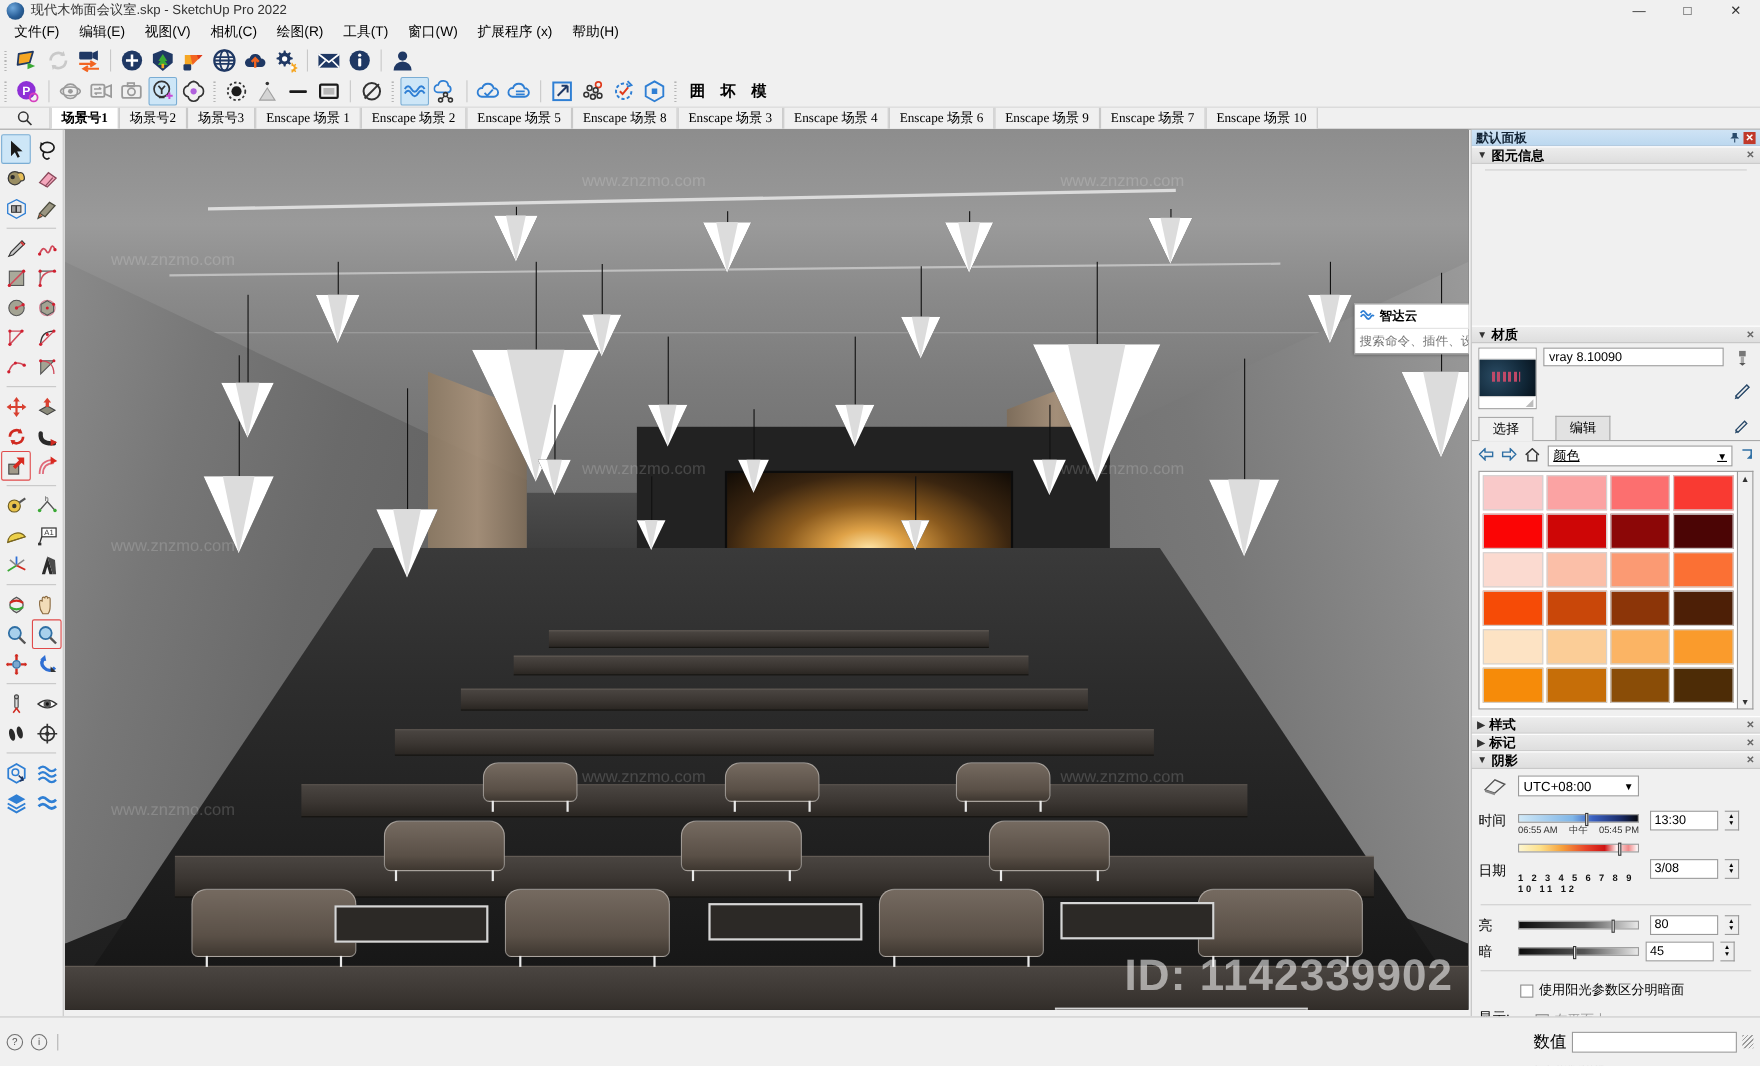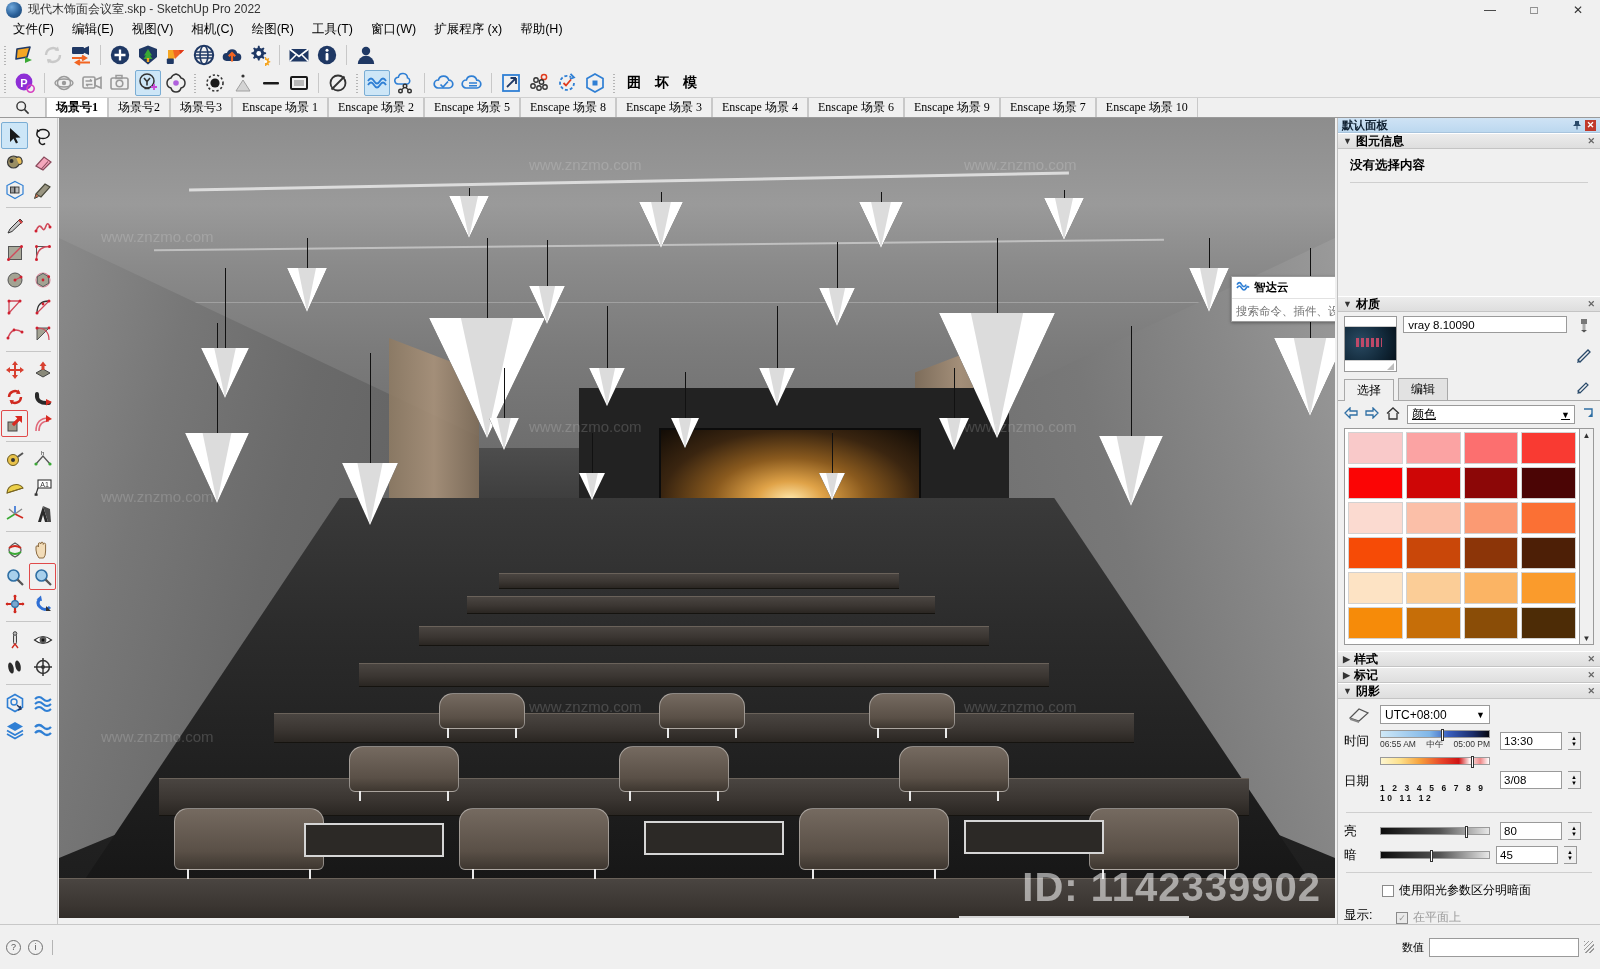--- a/index.html
+++ b/index.html
@@ -244,21 +244,21 @@
      background:repeating-linear-gradient(90deg,#d04a6a 0 3px,transparent 3px 5px);opacity:.9;}
   .mat-thumb .bot { height:11px; background:#fff; border-top:1px solid #ccc; position:relative;}
   .mat-thumb .bot::after{content:'';position:absolute;right:2px;bottom:1px;width:0;height:0;
      border-left:7px solid transparent;border-bottom:7px solid #bdbdbd;}
   .mat-name {
     flex:1; height:17px; border:1px solid #9a9a9a; background:#fff;
     font-size:11.5px; padding:1px 4px; outline:none;
     font-family:"Liberation Sans", sans-serif;
   }
   .mat-side { width:22px; display:flex; flex-direction:column; gap:12px; align-items:center; padding-top:1px;}
-  .mat-tabs { display:flex; align-items:flex-end; gap:4px; padding:4px 6px 0 6px;
+  .mat-tabs { display:flex; align-items:flex-end; gap:20px; padding:4px 6px 0 6px;
      border-bottom:1px solid #a9a9a9; }
   .mat-tab { padding:2px 12px; font-size:12px; border:1px solid #a9a9a9; border-bottom:none;
      background:#e2e2e2; }
   .mat-tab.active { background:#f0f0f0; position:relative; top:1px; }
   .mat-tab-icon { margin-left:auto; padding:0 4px 2px 0; }
   .mat-nav { display:flex; align-items:center; gap:7px; padding:4px 6px; }
   .mat-select {
     flex:1; height:19px; border:1px solid #9a9a9a; background:#fff;
     font-size:12px; padding:0 4px; display:flex; align-items:center;
     text-decoration:underline;
@@ -302,21 +302,21 @@
   .statusbar {
     position:absolute; left:0; top:924px; width:1600px; height:45px;
     background:#f0f0f0; border-top:1px solid #c8c8c8;
     display:flex; align-items:center; padding:0 6px;
   }
   .sb-icon { width:15px;height:15px;border:1px solid #707070;border-radius:50%;
      display:flex;align-items:center;justify-content:center;font-size:9px;color:#555;margin-right:7px;}
   .sb-divider { width:1px;height:15px;background:#b4b4b4;margin:0 8px 0 2px; }
   .sb-text { font-size:12.5px; color:#000; white-space:nowrap; }
   .sb-right { margin-left:auto; display:flex; align-items:center; gap:5px; }
-  .sb-val-label { font-size:11px; }
+  .sb-val-label { font-size:15px; }
   .sb-val-input { width:150px; height:19px; border:1px solid #9a9a9a; background:#fff; }
   .sb-grip { width:10px; height:12px;
      background-image:repeating-linear-gradient(135deg,#9a9a9a 0 1px, transparent 1px 3px); }
 </style>
 </head>
 <body>
 
 <div class="app">
 
   <div class="titlebar">
@@ -1173,21 +1173,20 @@
         <span class="xbtn">✕</span>
       </span>
     </div>
 
     <div class="sect-head">
       <span class="tri">▼</span>
       <span>图元信息</span>
       <span class="closer">✕</span>
     </div>
     <div class="sect-body" style="height:147px;">
-      <div class="no-sel">没有选择内容</div>
       <div class="hrule"></div>
     </div>
 
     <div class="sect-head">
       <span class="tri">▼</span>
       <span>材质</span>
       <span class="closer">✕</span>
     </div>
 
     <div class="mat-row">
@@ -1313,28 +1312,28 @@
           </svg>
       </span>
       <div class="tz-select">
         <span>UTC+08:00</span>
         <span class="chev">▼</span>
       </div>
     </div>
 
     <div class="sh-row" style="align-items:center;">
       <span class="sh-label" style="padding-top:2px;">时间</span>
-      <div style="width:110px;">
+      <div style="width:110px;margin-top:10px;">
         <div class="slider-track time-grad">
           <div class="knob" style="left:56%;"></div>
         </div>
         <div class="tick-lbls">
           <span>06:55 AM</span>
           <span>中午</span>
-          <span>05:00 PM</span>
+          <span>05:45 PM</span>
         </div>
       </div>
       <div class="sh-field" style="margin-left:4px;">13:30</div>
       <div class="spin">
           <span>▲</span>
           <span>▼</span>
         </div>
     </div>
 
     <div class="sh-row" style="align-items:center;">

